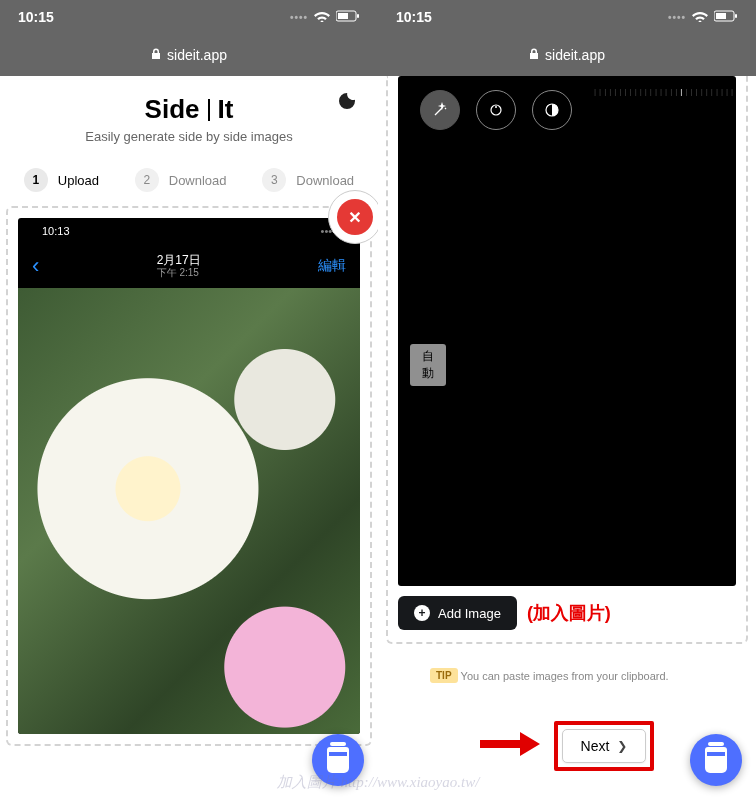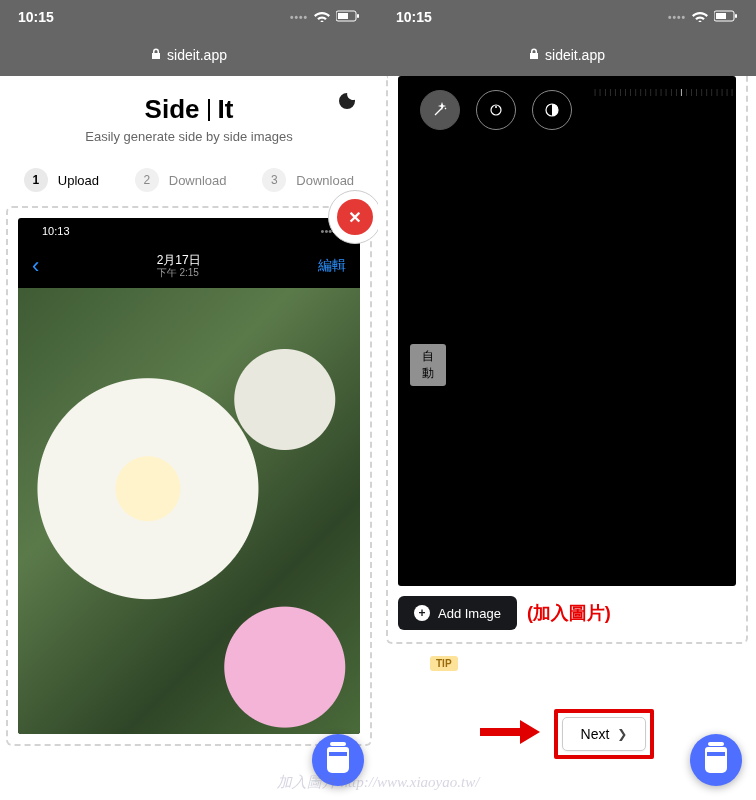--- a/index.html
+++ b/index.html
@@ -346,21 +346,21 @@
   }
   .add-anno {
     color: #e80000;
     font-weight: 700;
     font-size: 18px;
   }
   .tip-row {
     display: flex;
     align-items: center;
     gap: 3px;
-    margin: 12px 8px 0 8px;
+    margin: 24px 8px 0 8px;
     font-size: 11px;
     color: #888;
     padding-left: 44px;
   }
   .tip-badge {
     background: #fde29a;
     color: #9a6b0b;
     font-size: 10px;
     font-weight: 700;
     padding: 2px 6px;
@@ -583,20 +583,21 @@
         <div class="add-img-btn">
           <span class="plus-circle">+</span>
           <span>Add Image</span>
         </div>
         <span class="add-anno">(加入圖片)</span>
       </div>
     </div>
 
     <div class="tip-row">
       <span class="tip-badge">TIP</span>
+      <span>You can paste images from your clipboard.</span>
     </div>
 
     <div class="next-area">
       <span class="arrow-anno">
         <svg width="60" height="28" viewBox="0 0 60 28">
             <path fill="#e00000" d="M0 10h40V2l20 12-20 12v-8H0z"></path>
           </svg>
       </span>
       <div class="next-box">
         <div class="next-btn">

